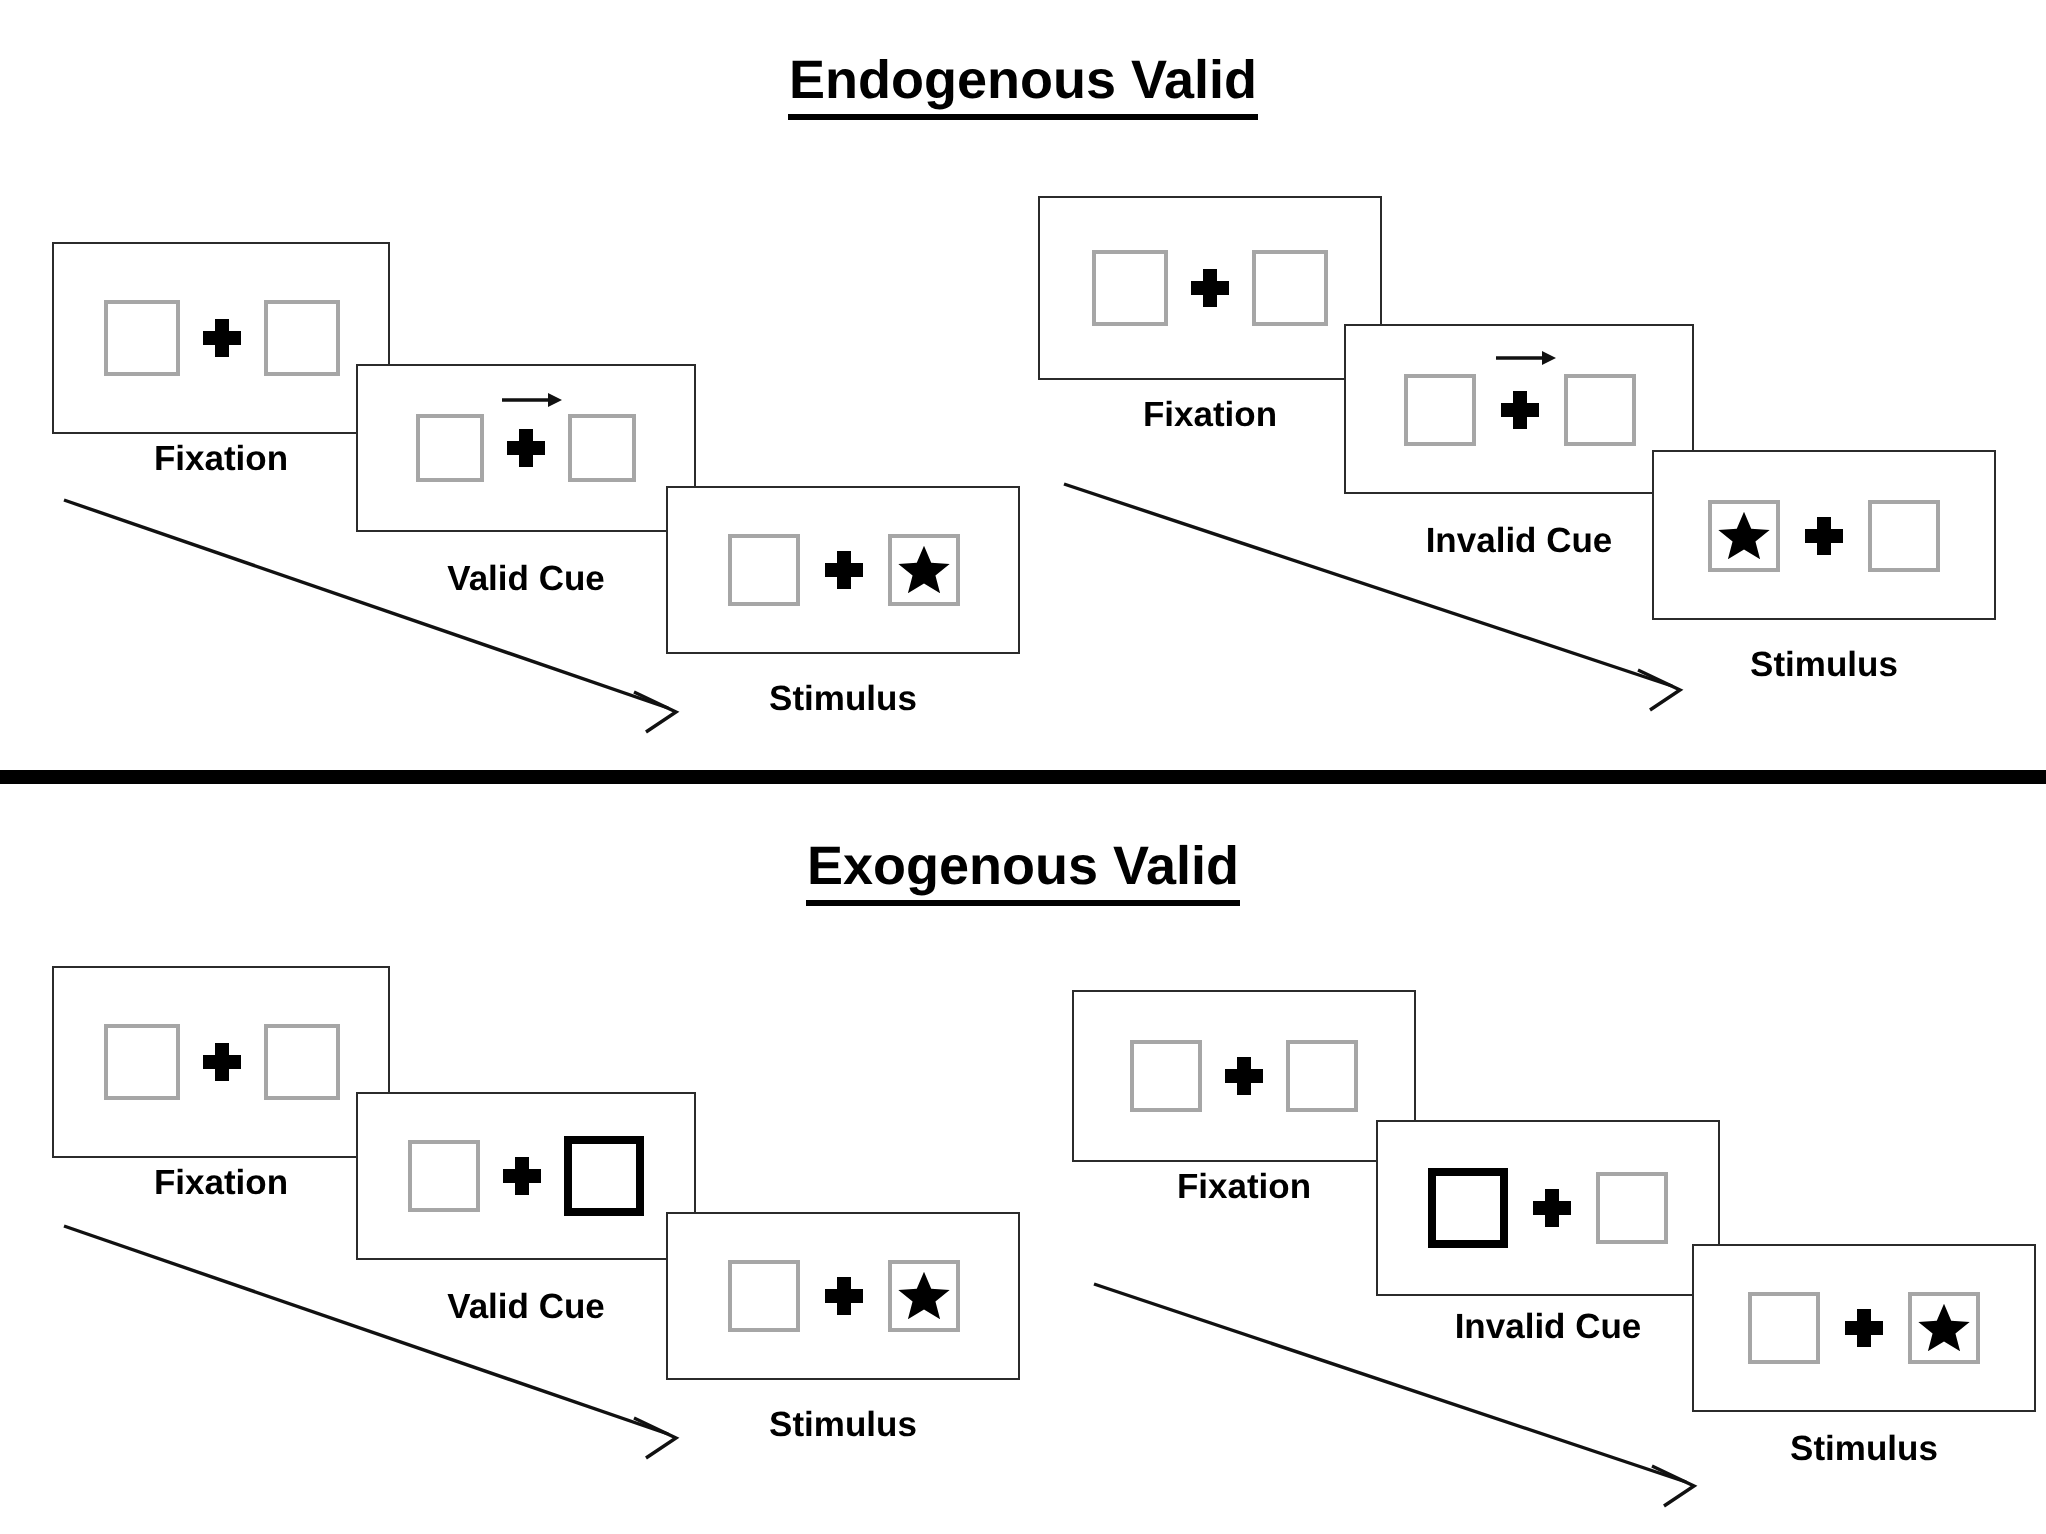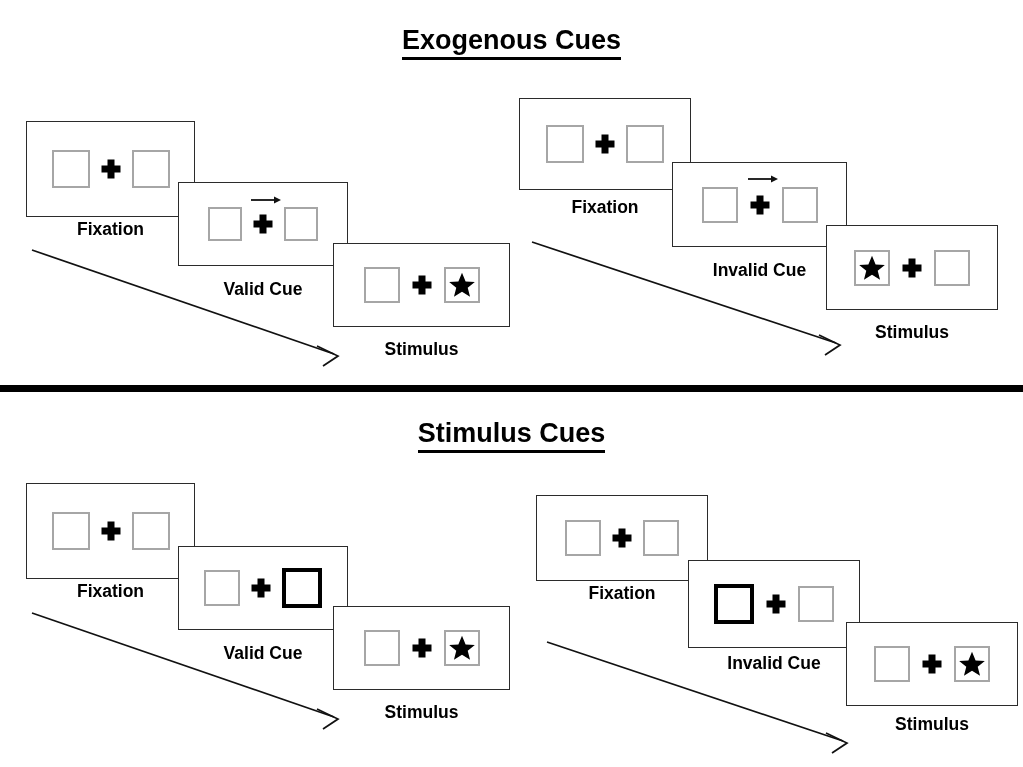--- a/index.html
+++ b/index.html
@@ -122,27 +122,27 @@
     pointer-events: none;
   }
   .time-arrow svg { display: block; overflow: visible; }
 </style>
 </head>
 <body>
 
 <div id="stage">
 
   <div class="section-title" id="title-endogenous">
-    <span>Exogenous Cues</span>
+    <span>Endogenous Valid</span>
   </div>
 
   <div class="divider" id="main-divider"></div>
 
   <div class="section-title" id="title-exogenous">
-    <span>Stimulus Cues</span>
+    <span>Exogenous Valid</span>
   </div>
 
   <div class="time-arrow" style="left:28px; top:246px;">
     <svg width="320" height="125" viewBox="0 0 320 125">
       <line x1="4" y1="4" x2="306" y2="108" stroke="#111" stroke-width="1.7"></line>
       <polyline points="289,100 310,110 295,120" fill="none" stroke="#111" stroke-width="1.7"></polyline>
     </svg>
   </div>
 
   <div class="panel" style="left:26px; top:121px; width:169px; height:96px;">

